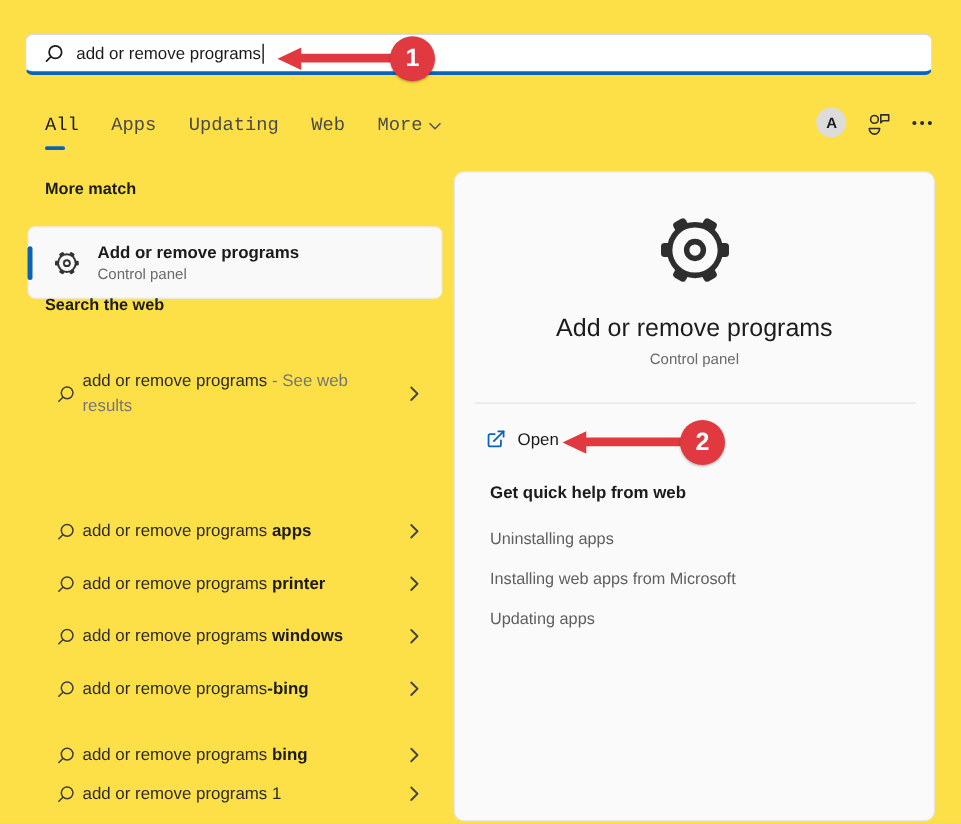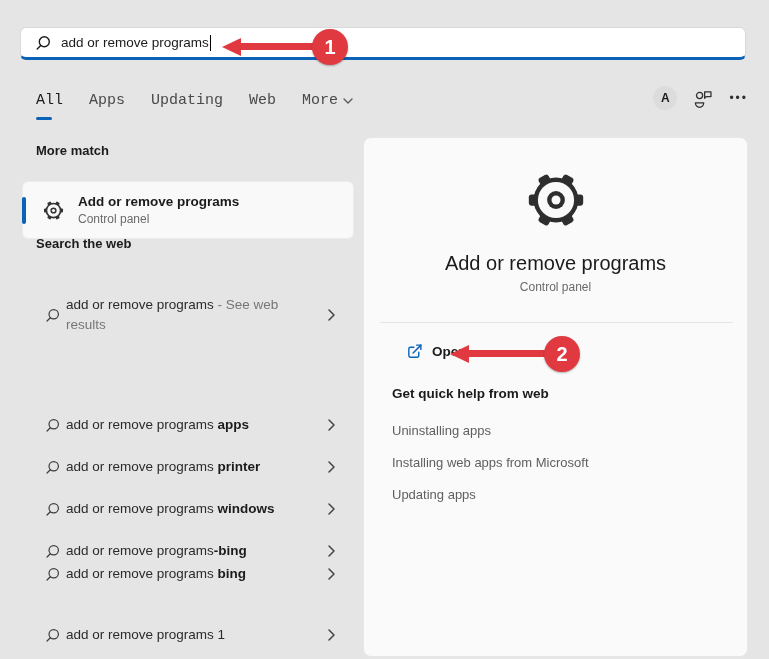--- a/index.html
+++ b/index.html
@@ -1,17 +1,17 @@
 <!DOCTYPE html>
 <html><head>
 <meta charset="utf-8">
 <style>
   html,body{margin:0;padding:0;}
   body{font-family:"Liberation Sans","DejaVu Sans",sans-serif;background:#ccc;}
-  .stage{position:relative;width:769px;height:659px;background:#e5e5e5;overflow:hidden;}
+  .stage{position:relative;width:769px;height:659px;background:#fde047;overflow:hidden;}
 
   
   .searchbox{position:absolute;left:20px;top:27px;width:726px;height:33px;background:#fff;
     border:1px solid #d9d9d9;border-bottom:3px solid #0b63b8;border-radius:6px;
     display:flex;align-items:center;box-sizing:border-box;}
   .searchbox .mag{margin:0 10px 0 14px;display:flex;}
   .search-text{font-size:13.5px;color:#1b1b1b;white-space:nowrap;}
   .caret{display:inline-block;width:1.5px;height:16px;background:#000;margin-left:1px;vertical-align:-3px;}
 
   
@@ -50,21 +50,21 @@
   .sfx.meta{color:#767676;}
   .web-item .chev{position:absolute;left:305px;display:flex;}
 
   
   .panel{position:absolute;left:363px;top:137px;width:385px;height:520px;background:#fafafa;
     border:1px solid #e7e7e7;border-radius:8px;box-sizing:border-box;}
   .panel-gear{position:absolute;left:50%;transform:translateX(-50%);top:32px;}
   .panel-title{position:absolute;left:0;top:114px;width:100%;text-align:center;font-size:20px;color:#1b1b1b;}
   .panel-sub{position:absolute;left:0;top:142px;width:100%;text-align:center;font-size:12px;color:#6a6a6a;}
   .panel-divider{position:absolute;left:16px;right:14px;top:184px;height:1px;background:#e5e5e5;}
-  .open-row{position:absolute;left:42px;top:205px;display:flex;align-items:center;gap:9px;cursor:default;font-weight:bold;}
+  .open-row{position:absolute;left:24px;top:205px;display:flex;align-items:center;gap:9px;cursor:default;}
   .open-label{font-size:13.5px;color:#1b1b1b;}
   .help-heading{position:absolute;left:28px;top:248px;font-size:13.5px;font-weight:600;color:#1b1b1b;}
   .help-link{position:absolute;left:28px;font-size:13px;color:#5f5f5f;cursor:default;}
 </style>
 </head>
 <body>
 
 <div class="stage">
 
   <div class="searchbox">
@@ -199,21 +199,21 @@
           <line x1="5.7" y1="10.4" x2="2.2" y2="13.9" stroke-linecap="round"></line>
         </svg>
       </span>
     <span class="txt"><span>add or remove programs </span><span class="sfx bold">windows</span></span>
     <span class="chev">
         <svg width="12" height="14" viewBox="0 0 12 14" fill="none" stroke="#454545" stroke-width="1.5" stroke-linecap="round" stroke-linejoin="round">
           <polyline points="4,2 9,7 4,12"></polyline>
         </svg>
       </span>
   </div>
-  <div class="web-item" style="top:553px;height:42px;">
+  <div class="web-item" style="top:583px;height:42px;">
     <span class="icon">
         <svg width="15" height="15" viewBox="0 0 16 16" fill="none" stroke="#3d3d3d" stroke-width="1.3">
           <circle cx="9.3" cy="6.7" r="5"></circle>
           <line x1="5.7" y1="10.4" x2="2.2" y2="13.9" stroke-linecap="round"></line>
         </svg>
       </span>
     <span class="txt"><span>add or remove programs </span><span class="sfx bold">bing</span></span>
     <span class="chev">
         <svg width="12" height="14" viewBox="0 0 12 14" fill="none" stroke="#454545" stroke-width="1.5" stroke-linecap="round" stroke-linejoin="round">
           <polyline points="4,2 9,7 4,12"></polyline>

